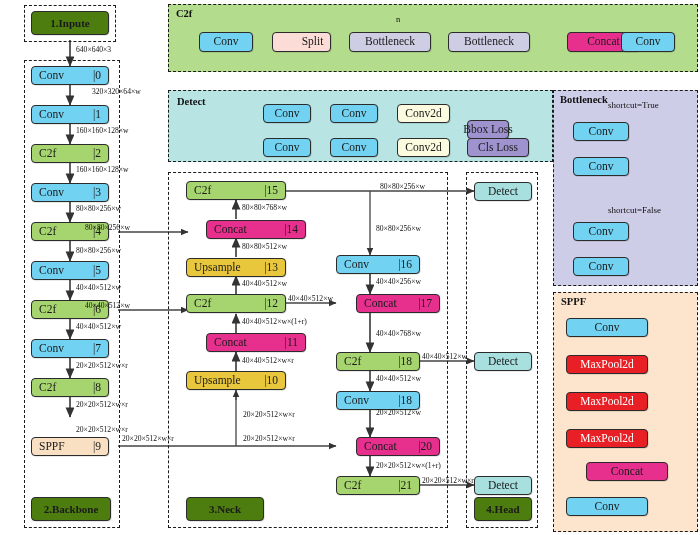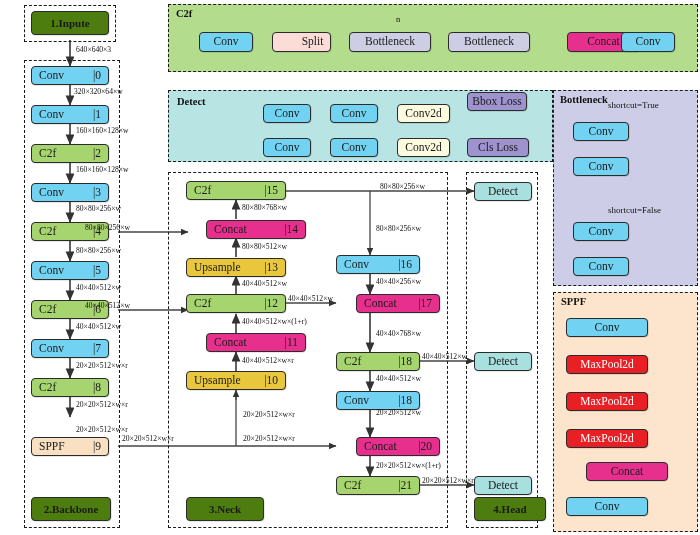--- a/index.html
+++ b/index.html
@@ -252,21 +252,21 @@
   </div>
   <div class="node c-c2f lbl-pad" style="left:31px;top:378px;width:78px;height:19px;">
     <span class="nm">C2f</span>
     <span class="idx">|8</span>
   </div>
   <div class="node c-sppf lbl-pad" style="left:31px;top:437px;width:78px;height:19px;">
     <span class="nm">SPPF</span>
     <span class="idx">|9</span>
   </div>
 
-  <div class="etxt" style="left:74px;top:87px;">320×320×64×w</div>
+  <div class="etxt" style="left:92px;top:87px;">320×320×64×w</div>
   <div class="etxt" style="left:76px;top:126px;">160×160×128×w</div>
   <div class="etxt" style="left:76px;top:165px;">160×160×128×w</div>
   <div class="etxt" style="left:76px;top:204px;">80×80×256×w</div>
   <div class="etxt" style="left:76px;top:246px;">80×80×256×w</div>
   <div class="etxt" style="left:76px;top:283px;">40×40×512×w</div>
   <div class="etxt" style="left:76px;top:322px;">40×40×512×w</div>
   <div class="etxt" style="left:76px;top:361px;">20×20×512×w×r</div>
   <div class="etxt" style="left:76px;top:400px;">20×20×512×w×r</div>
   <div class="etxt" style="left:76px;top:425px;">20×20×512×w×r</div>
 
@@ -341,21 +341,21 @@
   <div class="etxt" style="left:376px;top:224px;">80×80×256×w</div>
   <div class="etxt" style="left:376px;top:277px;">40×40×256×w</div>
   <div class="etxt" style="left:376px;top:329px;">40×40×768×w</div>
   <div class="etxt" style="left:422px;top:352px;">40×40×512×w</div>
   <div class="etxt" style="left:376px;top:374px;">40×40×512×w</div>
   <div class="etxt" style="left:376px;top:408px;">20×20×512×w</div>
   <div class="etxt" style="left:376px;top:461px;">20×20×512×w×(1+r)</div>
   <div class="etxt" style="left:422px;top:476px;">20×20×512×w×r</div>
 
   <div class="panel" style="left:466px;top:172px;width:72px;height:356px;"></div>
-  <div class="node c-white center" style="left:474px;top:497px;width:72px;height:24px;font-weight:bold;font-size:11px;">
+  <div class="node c-white center" style="left:474px;top:497px;width:58px;height:24px;font-weight:bold;font-size:11px;">
     <span>4.Head</span>
   </div>
   <div class="node c-detect center" style="left:474px;top:182px;width:58px;height:19px;">
     <span>Detect</span>
   </div>
   <div class="node c-detect center" style="left:474px;top:352px;width:58px;height:19px;">
     <span>Detect</span>
   </div>
   <div class="node c-detect center" style="left:474px;top:476px;width:58px;height:19px;">
     <span>Detect</span>
@@ -387,21 +387,21 @@
   <div class="panel-title" style="left:177px;top:96px;">Detect</div>
   <div class="node c-conv center" style="left:263px;top:104px;width:48px;height:19px;">
     <span>Conv</span>
   </div>
   <div class="node c-conv center" style="left:330px;top:104px;width:48px;height:19px;">
     <span>Conv</span>
   </div>
   <div class="node c-conv2d center" style="left:397px;top:104px;width:53px;height:19px;">
     <span>Conv2d</span>
   </div>
-  <div class="node c-loss center" style="left:467px;top:92px;width:60px;height:19px;">
+  <div class="node c-loss center" style="left:467px;top:120px;width:42px;height:19px;">
     <span>Bbox Loss</span>
   </div>
   <div class="node c-conv center" style="left:263px;top:138px;width:48px;height:19px;">
     <span>Conv</span>
   </div>
   <div class="node c-conv center" style="left:330px;top:138px;width:48px;height:19px;">
     <span>Conv</span>
   </div>
   <div class="node c-conv2d center" style="left:397px;top:138px;width:53px;height:19px;">
     <span>Conv2d</span>

